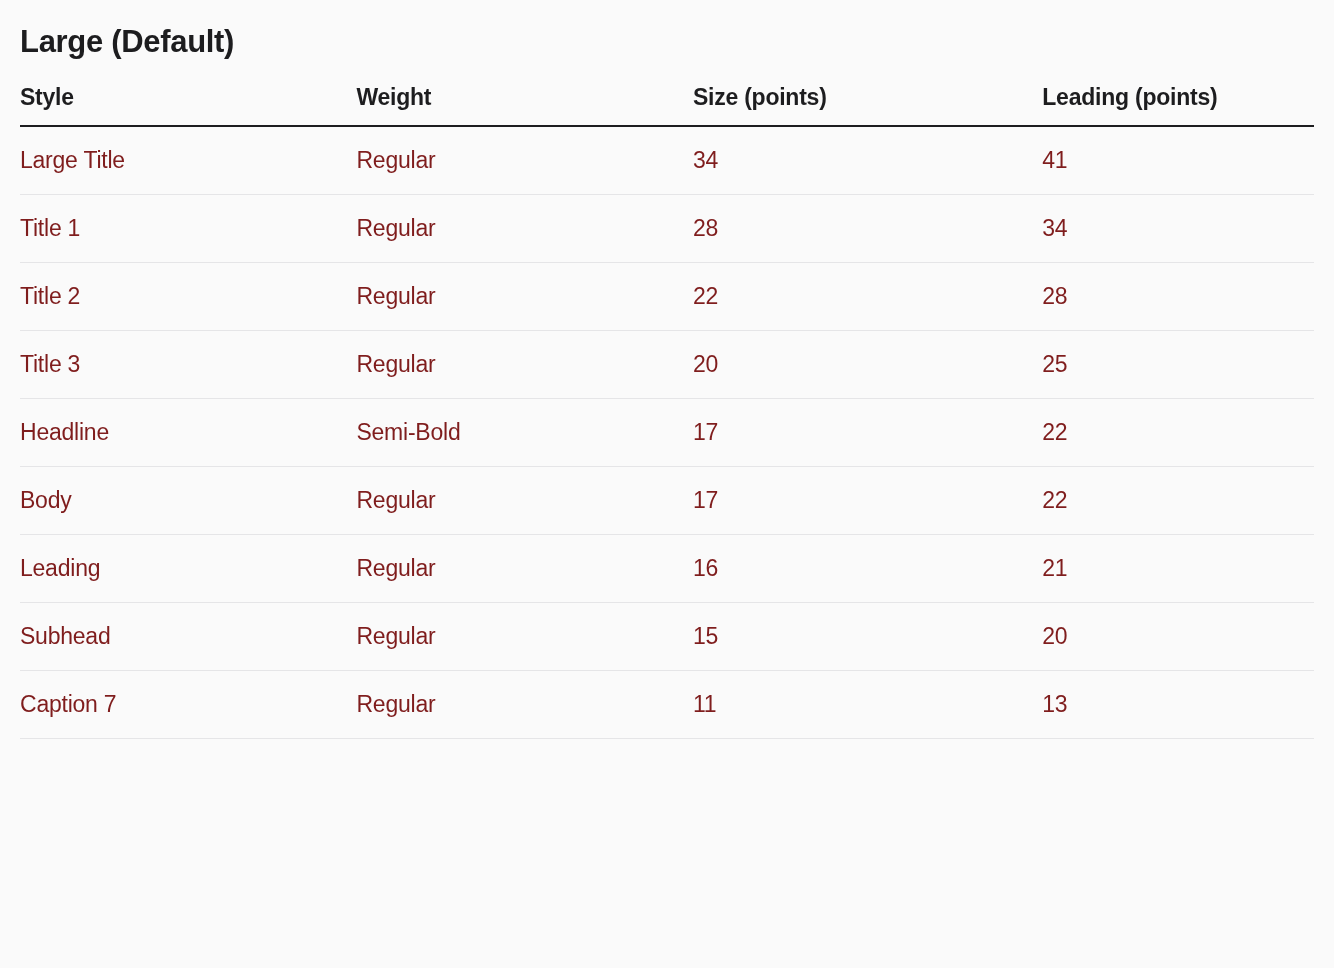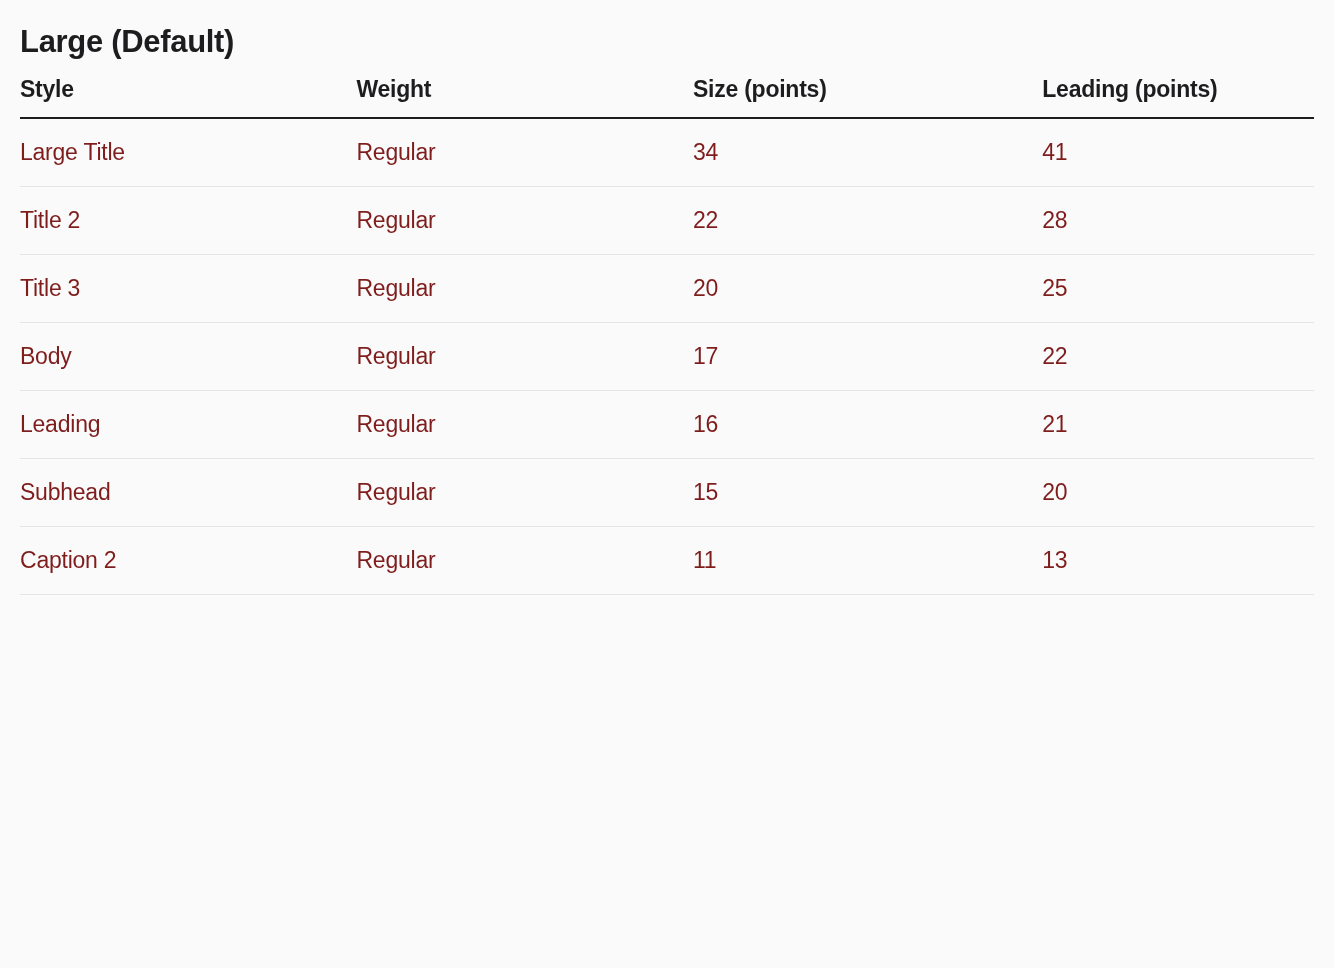--- a/index.html
+++ b/index.html
@@ -10,21 +10,21 @@
     body {
       font-family: -apple-system, BlinkMacSystemFont, "Segoe UI", Helvetica, Arial, sans-serif;
       background-color: #fafafa;
       padding: 24px 20px;
       width: 1334px;
     }
     .title {
       font-size: 31px;
       font-weight: 700;
       color: #1d1d1f;
-      margin-bottom: 16px;
+      margin-bottom: 24px;
       letter-spacing: -0.01em;
     }
     table {
       width: 100%;
       border-collapse: collapse;
     }
     thead th {
       text-align: left;
       font-size: 23px;
       font-weight: 600;
@@ -70,49 +70,61 @@
     </tr>
   </thead>
   <tbody>
     <tr>
       <td>Large Title</td>
       <td>Regular</td>
       <td>34</td>
       <td>41</td>
     </tr>
     <tr>
+      <td>Title 1</td>
+      <td>Regular</td>
+      <td>28</td>
+      <td>34</td>
+    </tr>
+    <tr>
       <td>Title 2</td>
       <td>Regular</td>
       <td>22</td>
       <td>28</td>
     </tr>
     <tr>
       <td>Title 3</td>
       <td>Regular</td>
       <td>20</td>
       <td>25</td>
+    </tr>
+    <tr>
+      <td>Headline</td>
+      <td>Semi-Bold</td>
+      <td>17</td>
+      <td>22</td>
     </tr>
     <tr>
       <td>Body</td>
       <td>Regular</td>
       <td>17</td>
       <td>22</td>
     </tr>
     <tr>
       <td>Leading</td>
       <td>Regular</td>
       <td>16</td>
       <td>21</td>
     </tr>
     <tr>
       <td>Subhead</td>
       <td>Regular</td>
       <td>15</td>
       <td>20</td>
     </tr>
     <tr>
-      <td>Caption 2</td>
+      <td>Caption 7</td>
       <td>Regular</td>
       <td>11</td>
       <td>13</td>
     </tr>
   </tbody>
 </table>
 
 </body></html>

